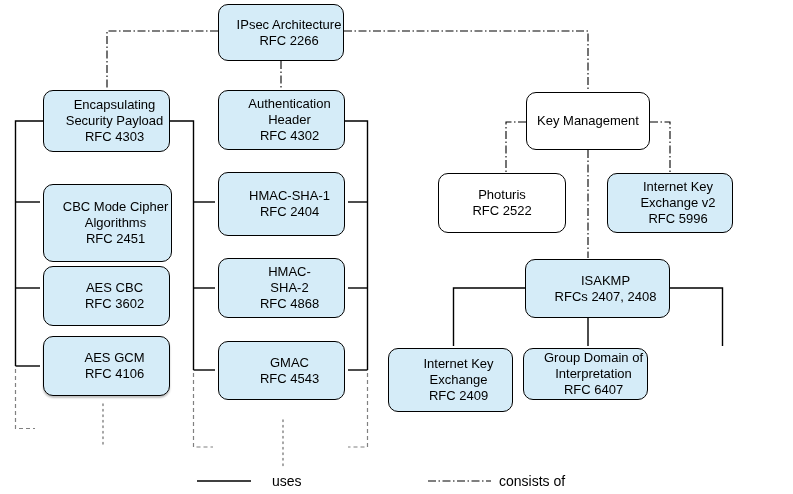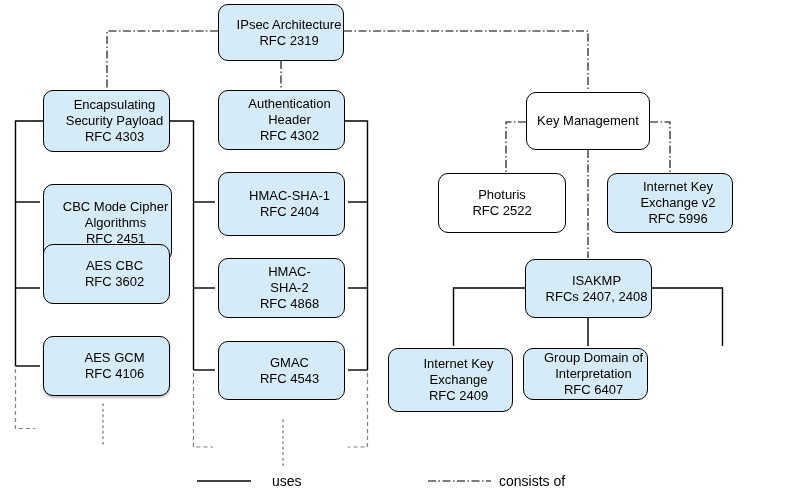--- a/index.html
+++ b/index.html
@@ -85,21 +85,21 @@
 
     <path class="c-gdot" d="M103,404 V448"></path>
     <path class="c-gdot" d="M283,420 V467"></path>
 
     <path class="c-solid" d="M197,481 H251" marker-end="url(#arrow)"></path>
     <path class="c-dashdot" d="M428,481 H491"></path>
   </svg>
 
   <div class="node blue" style="left:218px;top:4px;width:126px;height:57px">
     <span>IPsec Architecture</span>
-    <span>RFC 2319</span>
+    <span>RFC 2266</span>
   </div>
 
   <div class="node blue" style="left:43px;top:90px;width:127px;height:62px">
     <span>Encapsulating</span>
     <span>Security Payload</span>
     <span>RFC 4303</span>
   </div>
 
   <div class="node blue" style="left:218px;top:90px;width:127px;height:60px">
     <span>Authentication</span>
@@ -126,32 +126,32 @@
     <span>Photuris</span>
     <span>RFC 2522</span>
   </div>
 
   <div class="node blue" style="left:607px;top:173px;width:126px;height:60px">
     <span>Internet Key</span>
     <span>Exchange v2</span>
     <span>RFC 5996</span>
   </div>
 
-  <div class="node blue" style="left:43px;top:244px;width:127px;height:60px">
+  <div class="node blue" style="left:43px;top:266px;width:127px;height:60px">
     <span>AES CBC</span>
     <span>RFC 3602</span>
   </div>
 
   <div class="node blue" style="left:218px;top:258px;width:127px;height:60px">
     <span>HMAC-</span>
     <span>SHA-2</span>
     <span>RFC 4868</span>
   </div>
 
-  <div class="node blue" style="left:525px;top:259px;width:127px;height:59px">
+  <div class="node blue" style="left:525px;top:259px;width:145px;height:59px">
     <span>ISAKMP</span>
     <span>RFCs 2407, 2408</span>
   </div>
 
   <div class="node blue" style="left:43px;top:336px;width:127px;height:60px;box-shadow:0 2px 2px rgba(0,0,0,0.25)">
     <span>AES GCM</span>
     <span>RFC 4106</span>
   </div>
 
   <div class="node blue" style="left:218px;top:341px;width:127px;height:59px">

